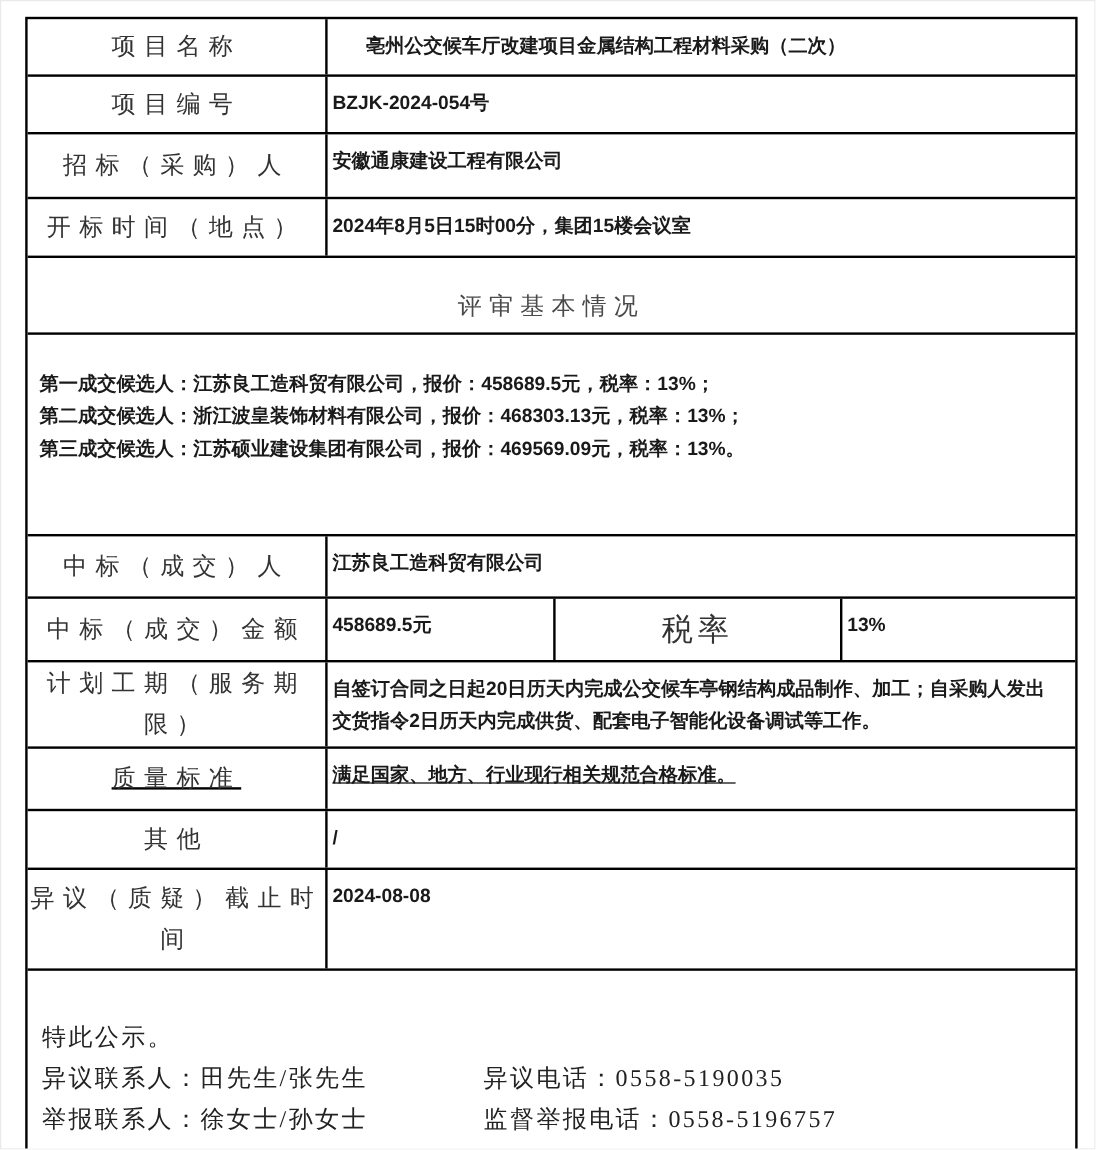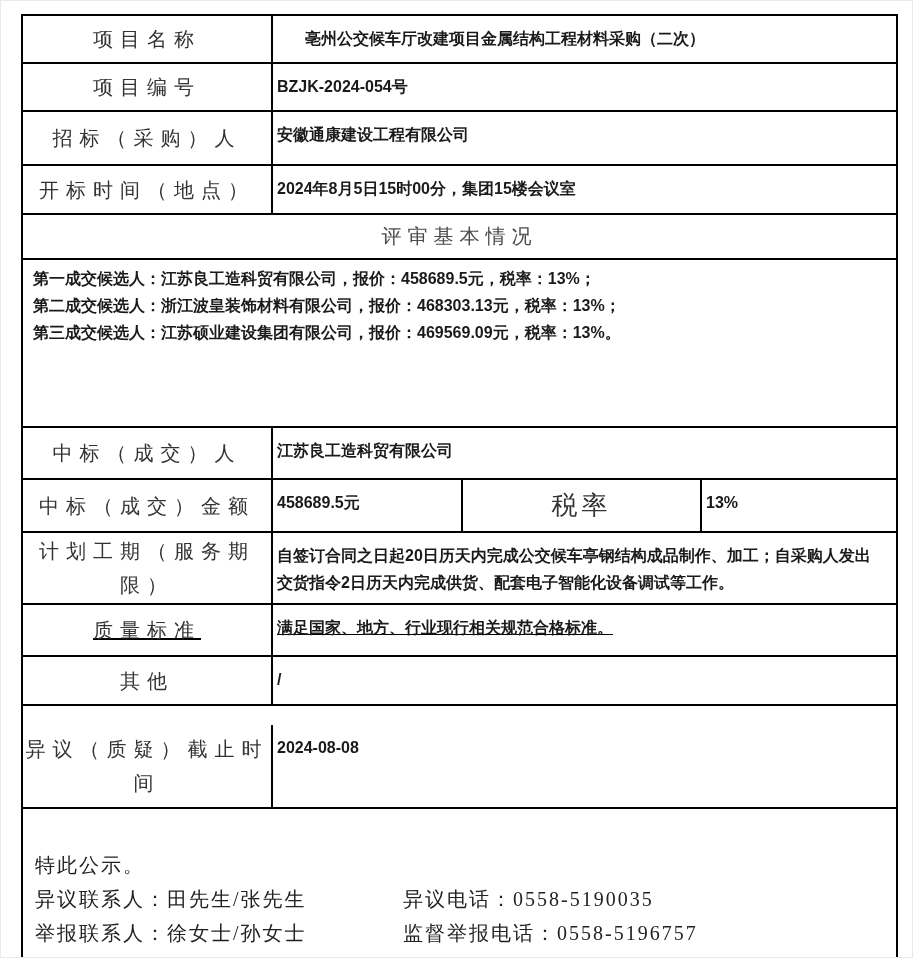--- a/index.html
+++ b/index.html
@@ -40,33 +40,33 @@
     flex:1 1 auto;
     font-family:"Liberation Sans","DejaVu Sans",sans-serif;
     font-weight:700; font-size:16px; color:#1a1a1a;
     line-height:27px;
     padding:9px 12px 0 4px;
   }
   
   .r1 { height:48px;gap:28px; } .r2 { height:48px; } .r3 { height:54px; }
   .r4 { height:49px; } .r5 { height:45px; } .r6 { height:168px; }
   .r7 { height:52px; } .r8 { height:53px; } .r9 { height:72px; }
-  .r10 { height:52px;text-decoration:underline; } .r11 { height:49px; } .r12 { height:84px;margin-top:19px; }
+  .r10 { height:52px;text-decoration:underline; } .r11 { height:49px; } .r12 { height:84px; }
   .r13 { height:188px;margin-top:30px; }
   
   .review-row {
     display:flex; align-items:center; justify-content:center;
     font-family:"Liberation Serif","DejaVu Serif",serif;
-    font-size:20px; letter-spacing:6px; color:#4a4a4a;
+    font-size:20px; letter-spacing:6px; color:#4a4a4a;margin-top:19px;
   }
   
   .cands {
     font-family:"Liberation Sans","DejaVu Sans",sans-serif;
     font-weight:700; font-size:16px; color:#1a1a1a;
-    padding:5px 12px 0 10px; line-height:27px;
+    padding:5px 12px 0 10px; line-height:27px;margin-top:23px;
   }
   
   .amt-val { flex:0 0 190px; width:190px; border-right:2px solid #000; }
   .tax-lab {
     flex:0 0 239px; width:239px; border-right:2px solid #000;
     display:flex; align-items:center; justify-content:center;
     font-family:"Liberation Serif","DejaVu Serif",serif;
     font-size:26px; letter-spacing:4px; color:#333;
   }
   .tax-val { flex:1 1 auto;border-radius:13px; }

